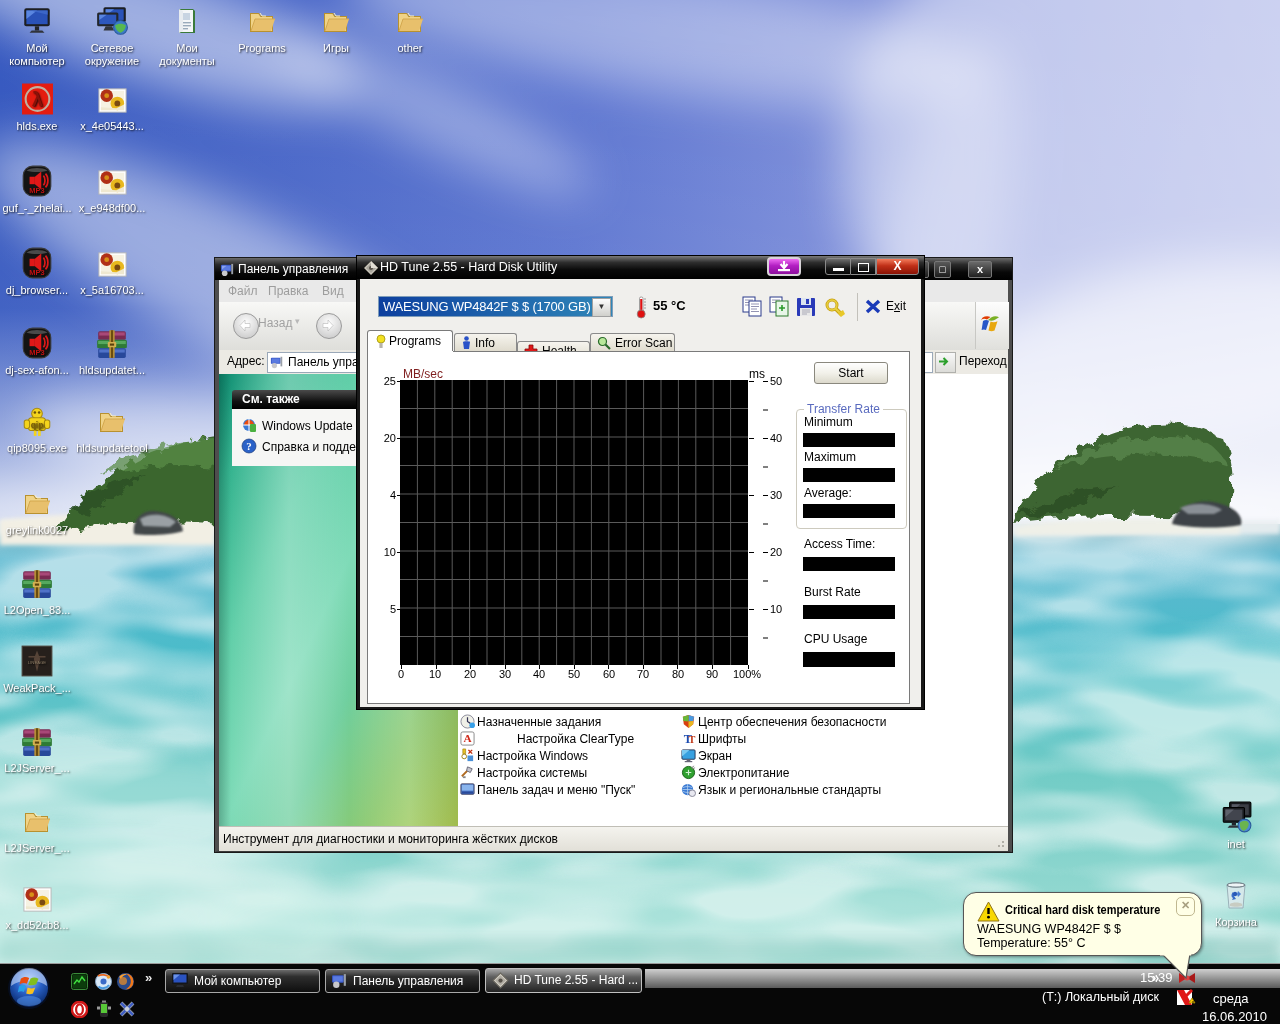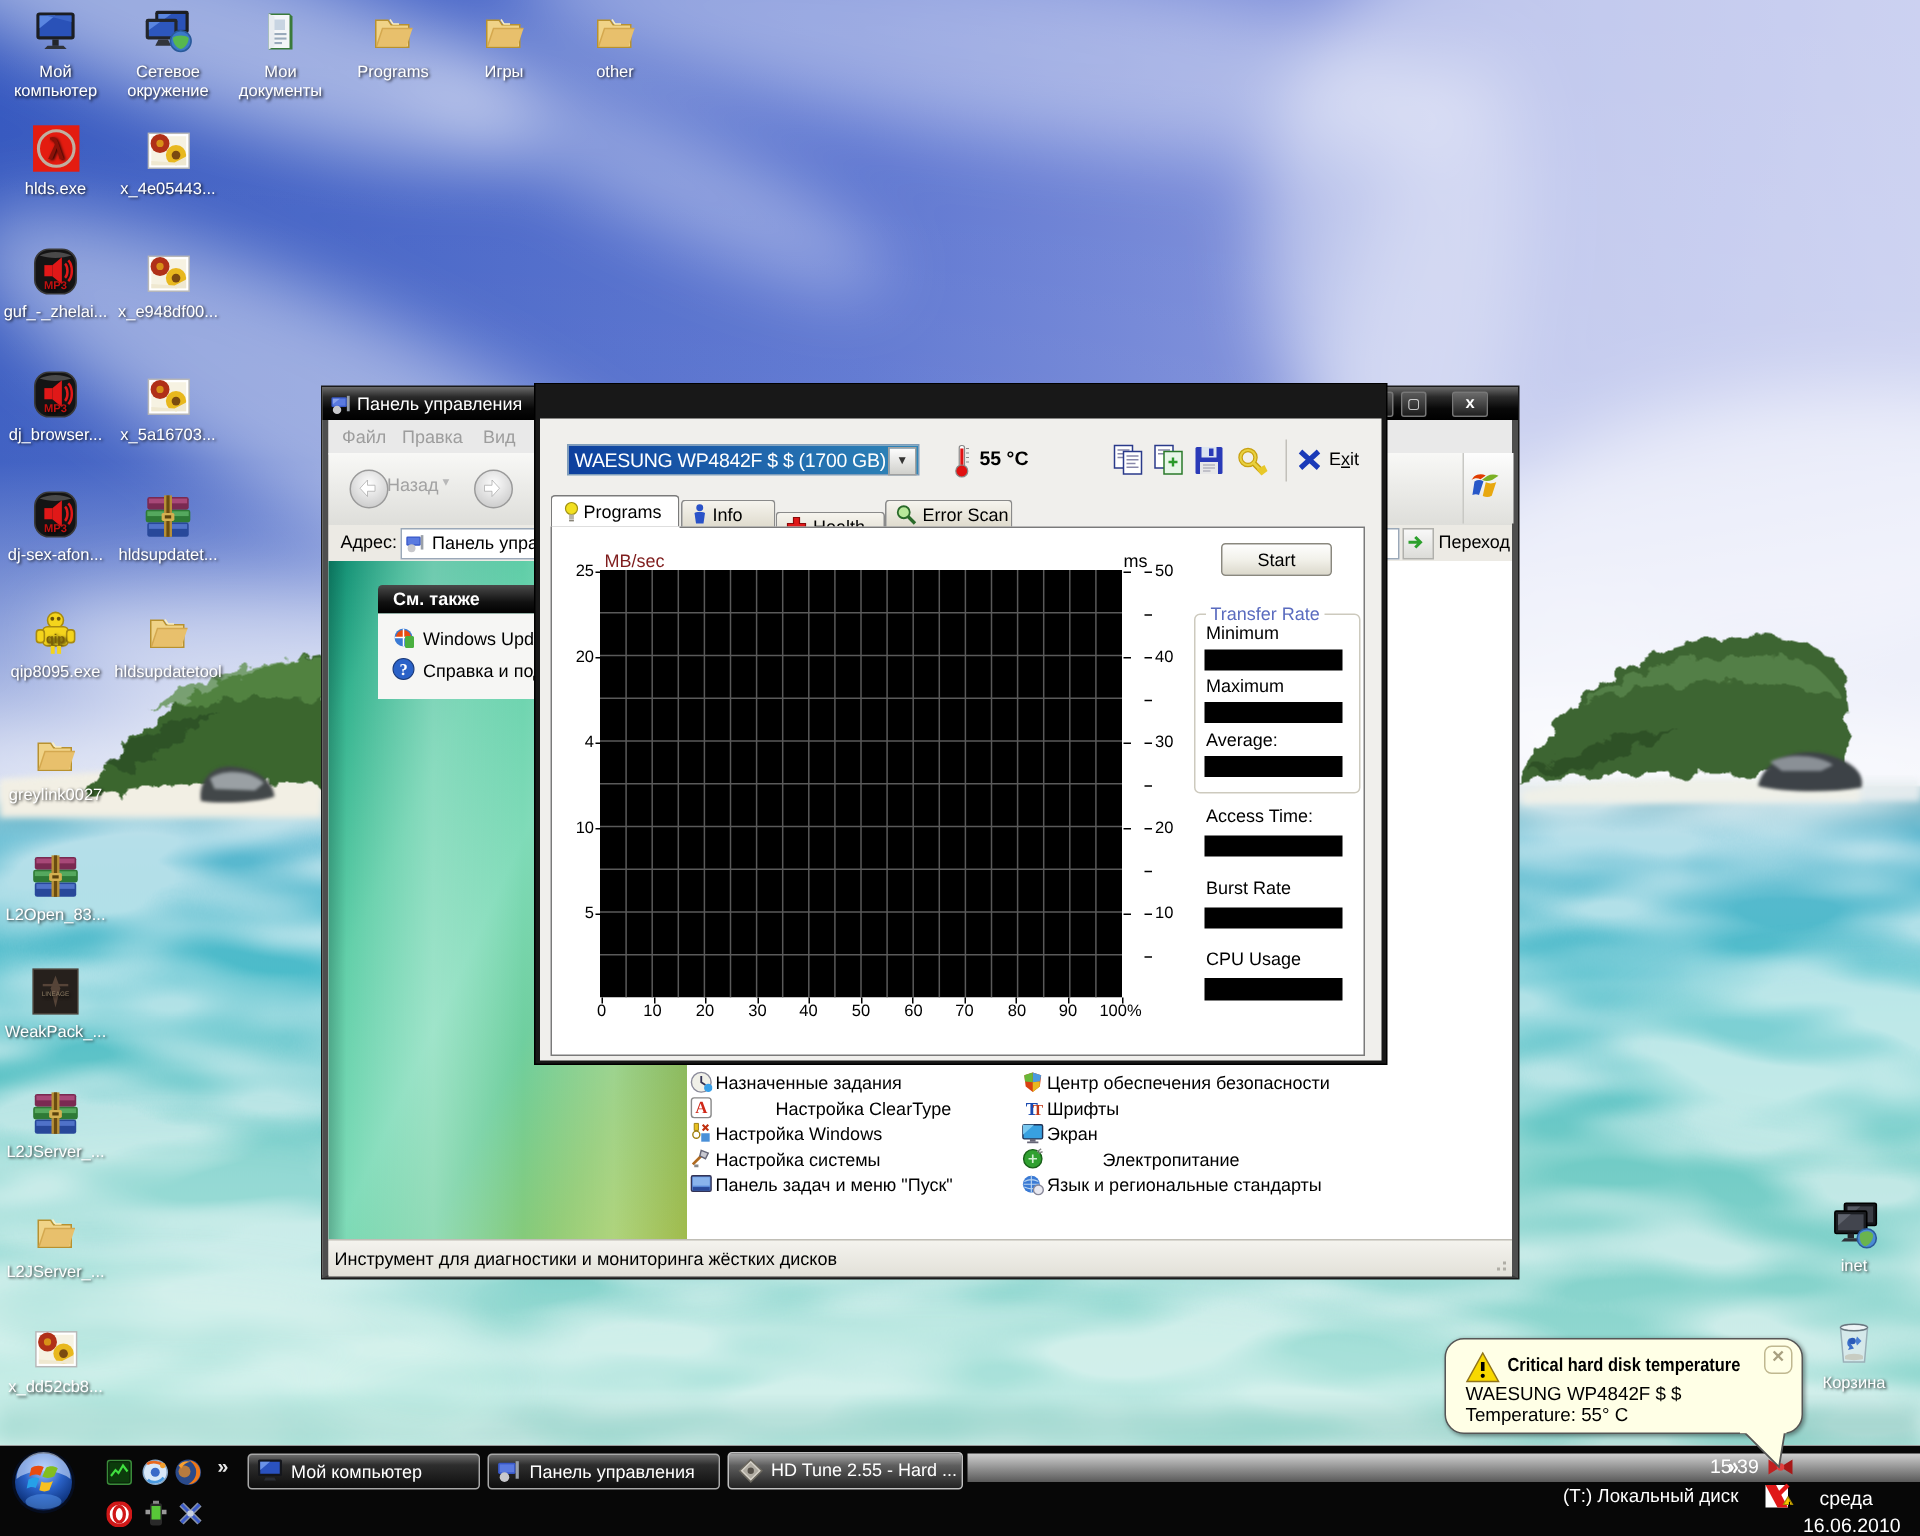--- a/index.html
+++ b/index.html
@@ -438,21 +438,21 @@
         </svg>
   </div>
   <span style="position:absolute;left:740px;top:4px;color:#000;font-size:12px;">Переход</span>
  </div>
 
  <div class="abs" style="left:0;top:116px;width:789px;height:452px;background:#fff;">
 
   <div class="abs" style="left:0;top:0;width:239px;height:452px;background:linear-gradient(115deg,#0e8a70 0%,#35b38f 12%,#62cfa9 30%,#7fdbb8 48%,#6fcf9f 62%,#8cc96f 80%,#b2cc4e 100%);">
    <div class="abs" style="left:0;top:0;width:239px;height:452px;background:linear-gradient(90deg,rgba(0,40,30,0.25) 0,rgba(255,255,255,0) 12px,rgba(255,255,255,0.25) 70px,rgba(255,255,255,0) 130px,rgba(255,255,255,0.18) 190px,rgba(0,40,30,0.12) 245px);"></div>
 
-   <div class="abs" style="left:13px;top:16px;width:166px;height:76px;margin-left:20px;">
+   <div class="abs" style="left:13px;top:16px;width:166px;height:76px;">
     <div style="height:19px;background:linear-gradient(#4a4a4a,#111 60%,#000);border-radius:3px 3px 0 0;color:#fff;font-size:12px;font-weight:bold;padding:2px 0 0 10px;box-sizing:border-box;">См. также</div>
     <div style="height:57px;background:#f6f6f4;">
      <svg class="abs" style="left:9px;top:27px" width="16" height="16" viewBox="0 0 16 16">
               <circle cx="8" cy="8" r="6" fill="#3a7ad4"></circle>
               <path d="M3 8 A5 5 0 0 1 13 8" fill="#e84c10"></path>
               <path d="M8 2 L8 14 M2 8 L14 8" stroke="#fff" stroke-width="1"></path>
               <rect x="9" y="7" width="6" height="8" fill="#4ab040" rx="1"></rect>
             </svg>
      <span style="position:absolute;left:30px;top:29px;font-size:12px;color:#000;">Windows Update</span>
      <svg class="abs" style="left:9px;top:48px" width="16" height="16" viewBox="0 0 16 16">
@@ -516,21 +516,21 @@
           <rect x="6" y="12" width="4" height="2" fill="#667"></rect>
           <path d="M4 14.5 L12 14.5" stroke="#667" stroke-width="1.3"></path>
         </svg>
    <span style="position:absolute;left:240px;top:375px;">Экран</span>
    <svg class="abs" style="left:223px;top:391px" width="15" height="15" viewBox="0 0 16 16">
           <circle cx="8" cy="8" r="6.5" fill="#30a030"></circle>
           <circle cx="8" cy="8" r="6.5" fill="none" stroke="#186018"></circle>
           <path d="M5 8 L11 8 M8 5 L8 11" stroke="#d0f0d0" stroke-width="1.2"></path>
           <path d="M11 3 L14 1 M12 4 L15 3" stroke="#888" stroke-width="1"></path>
         </svg>
-   <span style="position:absolute;left:240px;top:392px;margin-left:37px;">Электропитание</span>
+   <span style="position:absolute;left:240px;top:392px;">Электропитание</span>
    <svg class="abs" style="left:223px;top:408px" width="15" height="15" viewBox="0 0 16 16">
           <circle cx="7" cy="8" r="6" fill="#3a7ad4"></circle>
           <path d="M2 6 C5 4.5 9 4.5 12 6 M2 10 C5 11.5 9 11.5 12 10 M7 2 L7 14 M1.5 8 L12.5 8" stroke="#b8d4f0" stroke-width="0.8" fill="none"></path>
           <circle cx="12" cy="12" r="3.5" fill="#e8e8f0" stroke="#889"></circle>
         </svg>
    <span style="position:absolute;left:240px;top:409px;">Язык и региональные стандарты</span>
   </div>
  </div>
 
  <div class="abs" style="left:0;top:568px;width:789px;height:24px;background:linear-gradient(#f4f3ee,#e2e0d8);border-top:1px solid #c0beb6;">
@@ -540,20 +540,42 @@
           <rect x="8" y="8" width="2" height="2"></rect>
           <rect x="8" y="4" width="2" height="2"></rect>
           <rect x="4" y="8" width="2" height="2"></rect>
         </g>
       </svg>
  </div>
 </div>
 
 <div class="abs" style="left:357px;top:256px;width:567px;height:453px;background:#181818;box-shadow:0 0 0 1px #000;">
 
+ <div class="abs" style="left:0;top:0;width:567px;height:23px;background:linear-gradient(#7a7a7a,#2e2e2e 28%,#0a0a0a 60%,#000);">
+  <svg class="abs" style="left:6px;top:4px" width="16" height="16" viewBox="0 0 16 16">
+        <path d="M1 8 L8 1 L15 8 L8 15 Z" fill="#c8c4ba" stroke="#6a675e"></path>
+        <path d="M3 8 L8 3 L13 8 L8 13 Z" fill="#a8a49a"></path>
+        <circle cx="8" cy="8" r="2" fill="#57524a"></circle>
+        <path d="M8 1 L15 8 L8 8 Z" fill="#e2ded4"></path>
+      </svg>
+  <span style="position:absolute;left:23px;top:4px;color:#fff;font-size:12.5px;">HD Tune 2.55 - Hard Disk Utility</span>
+  <div class="abs" style="left:410px;top:1px;width:34px;height:19px;border-radius:4px;background:linear-gradient(#ee6af2,#b21ec2 45%,#8d0f9e);border:2px solid #d8d4d8;box-sizing:border-box;">
+   <svg width="14" height="11" viewBox="0 0 14 11" style="margin:1px 8px">
+          <path d="M7 0 L7 5 M3.5 3 L7 7 L10.5 3" stroke="#fff" stroke-width="2.2" fill="none"></path>
+          <rect x="1" y="8" width="12" height="2.2" fill="#fff"></rect>
+        </svg>
+  </div>
+  <div class="abs" style="left:468px;top:2px;width:26px;height:17px;background:linear-gradient(#6e6e6e,#1a1a1a 60%,#060606);border:1px solid #8a8a8a;border-radius:3px 0 0 3px;box-sizing:border-box;">
+        <div style="position:absolute;left:7px;top:9px;width:11px;height:2.5px;background:#fff;"></div>
+      </div>
+  <div class="abs" style="left:494px;top:2px;width:25px;height:17px;background:linear-gradient(#6e6e6e,#1a1a1a 60%,#060606);border:1px solid #8a8a8a;border-left:none;box-sizing:border-box;">
+        <div style="position:absolute;left:7px;top:4px;width:9px;height:7px;border:1.5px solid #fff;"></div>
+      </div>
+  <div class="abs" style="left:519px;top:2px;width:43px;height:17px;background:linear-gradient(#f47a5a,#c03018 45%,#8a1204);border:1px solid #8a8a8a;border-radius:0 3px 3px 0;box-sizing:border-box;color:#fff;font-weight:bold;font-size:12px;text-align:center;line-height:15px;">X</div>
+ </div>
 
  <div class="abs" style="left:3px;top:23px;width:561px;height:428px;background:#f0efec;">
 
   <div class="abs" style="left:18px;top:17px;width:235px;height:21px;border:1px solid #7f9db9;background:linear-gradient(90deg,#0d3f9e,#2f86b8);box-sizing:border-box;">
    <span style="position:absolute;left:4px;top:2px;color:#fff;font-size:13px;letter-spacing:-0.2px;">WAESUNG WP4842F $ $ (1700 GB)</span>
    <div class="abs" style="right:1px;top:1px;width:17px;height:17px;background:linear-gradient(#fdfdfd,#d0d0cc);border:1px solid #a0a0a0;text-align:center;font-size:8px;line-height:16px;color:#333;">▼</div>
   </div>
 
   <svg class="abs" style="left:274px;top:16px" width="14" height="24" viewBox="0 0 14 24">
         <rect x="5.5" y="2" width="3.5" height="15" rx="1.5" fill="#fff" stroke="#888" stroke-width="0.8"></rect>

